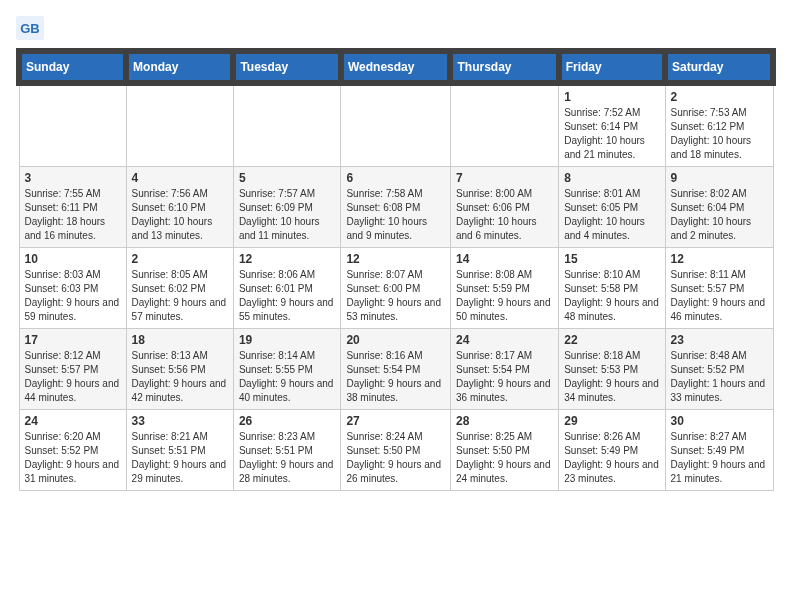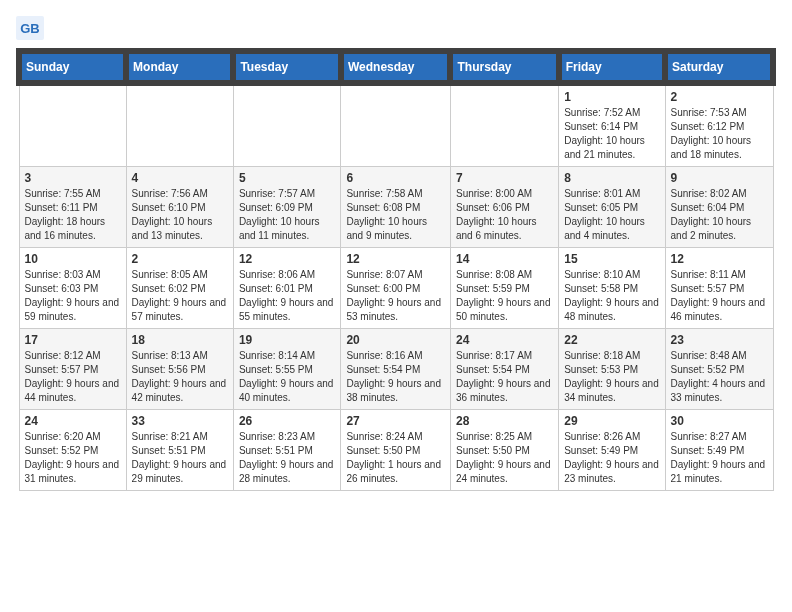--- a/index.html
+++ b/index.html
@@ -254,21 +254,21 @@
         <td>
           <span class="day-number">22</span>
           <div class="day-info">Sunrise: 8:18 AM</div>
           <div class="day-info">Sunset: 5:53 PM</div>
           <div class="day-info">Daylight: 9 hours and 34 minutes.</div>
         </td>
         <td>
           <span class="day-number">23</span>
           <div class="day-info">Sunrise: 8:48 AM</div>
           <div class="day-info">Sunset: 5:52 PM</div>
-          <div class="day-info">Daylight: 4 hours and 33 minutes.</div>
+          <div class="day-info">Daylight: 1 hours and 33 minutes.</div>
         </td>
       </tr>
       <tr>
         <td>
           <span class="day-number">24</span>
           <div class="day-info">Sunrise: 6:20 AM</div>
           <div class="day-info">Sunset: 5:52 PM</div>
           <div class="day-info">Daylight: 9 hours and 31 minutes.</div>
         </td>
         <td>
@@ -280,21 +280,21 @@
         <td>
           <span class="day-number">26</span>
           <div class="day-info">Sunrise: 8:23 AM</div>
           <div class="day-info">Sunset: 5:51 PM</div>
           <div class="day-info">Daylight: 9 hours and 28 minutes.</div>
         </td>
         <td>
           <span class="day-number">27</span>
           <div class="day-info">Sunrise: 8:24 AM</div>
           <div class="day-info">Sunset: 5:50 PM</div>
-          <div class="day-info">Daylight: 1 hours and 26 minutes.</div>
+          <div class="day-info">Daylight: 9 hours and 26 minutes.</div>
         </td>
         <td>
           <span class="day-number">28</span>
           <div class="day-info">Sunrise: 8:25 AM</div>
           <div class="day-info">Sunset: 5:50 PM</div>
           <div class="day-info">Daylight: 9 hours and 24 minutes.</div>
         </td>
         <td>
           <span class="day-number">29</span>
           <div class="day-info">Sunrise: 8:26 AM</div>

